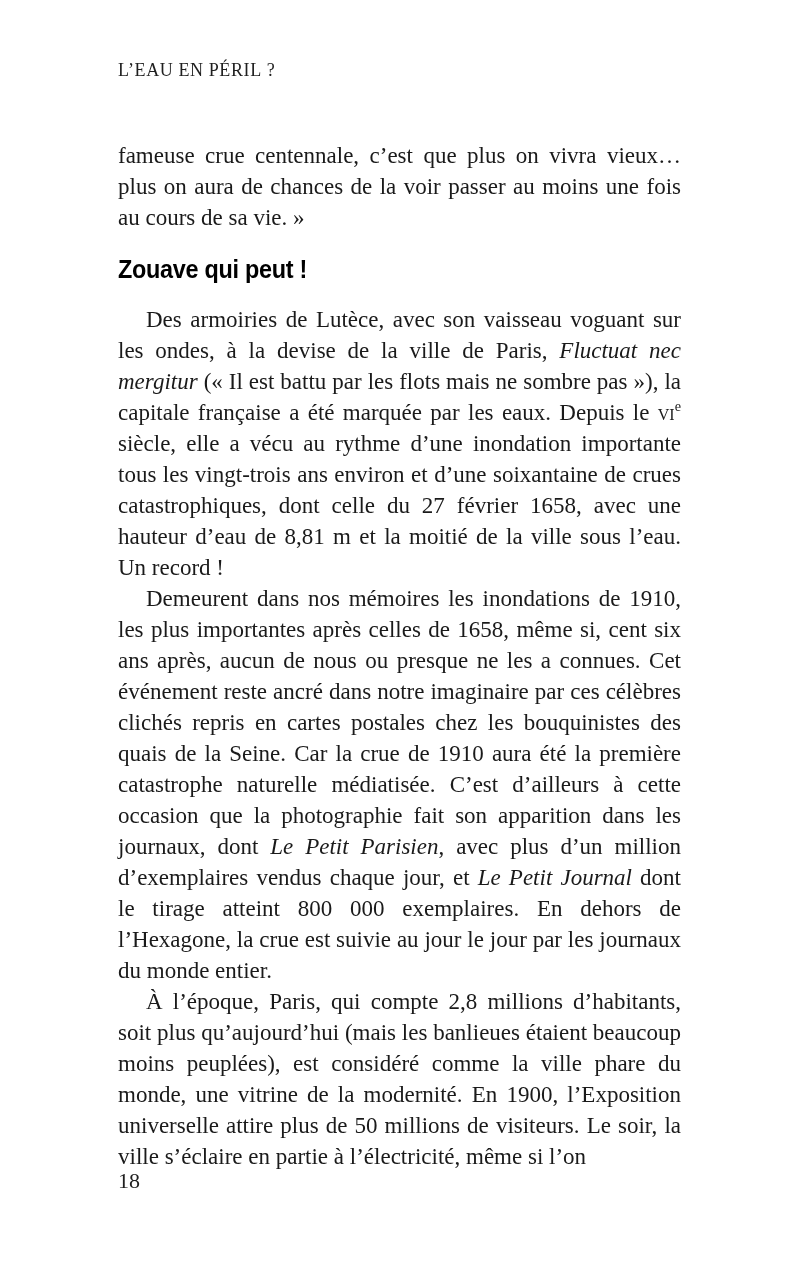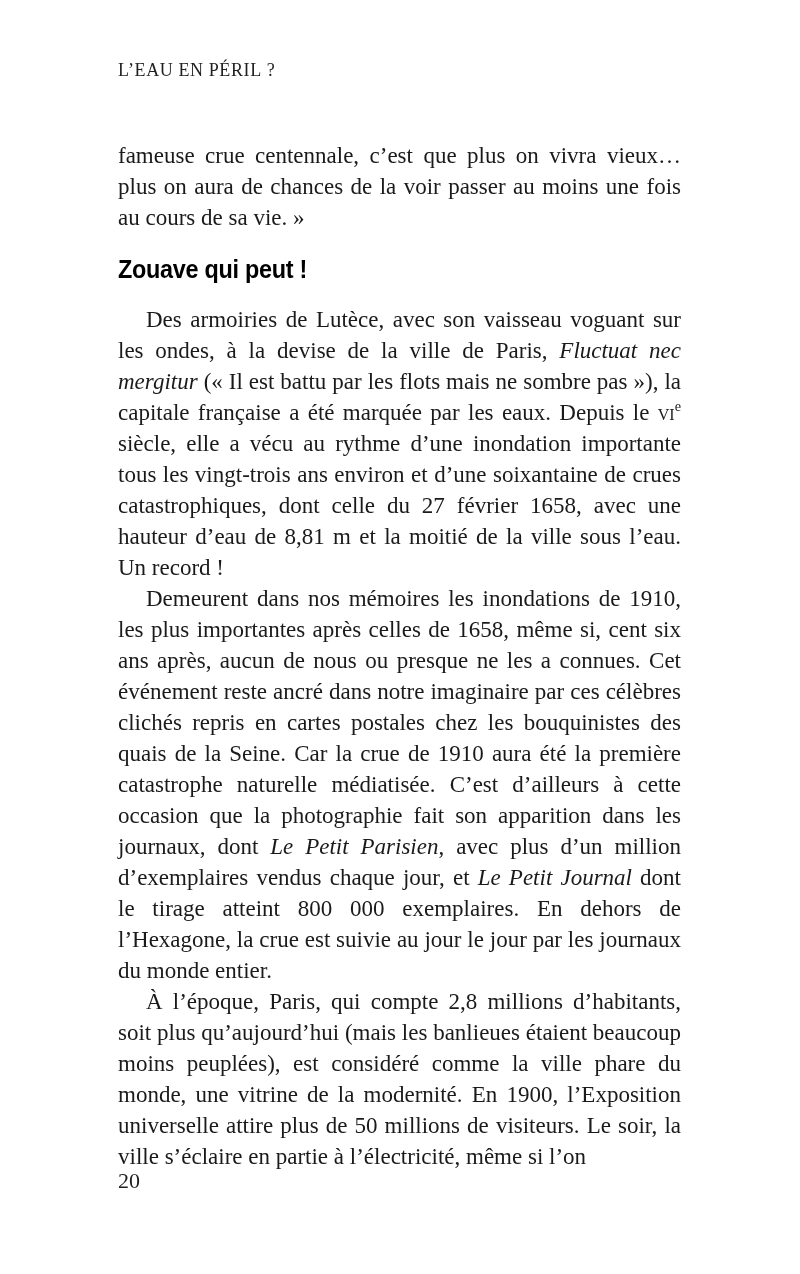--- a/index.html
+++ b/index.html
@@ -78,15 +78,15 @@
     <h2 class="section-heading">Zouave qui peut&nbsp;!</h2>
 
     <p class="para"><span>Des armoiries de Lutèce, avec son vaisseau voguant sur les ondes, à la devise de la ville de Paris, </span><span class="ital">Fluctuat nec mergitur</span><span> («&nbsp;Il est battu par les flots mais ne sombre pas&nbsp;»), la capitale française a été marquée par les eaux. Depuis le </span><span class="smallcaps">vi</span><sup class="ord">e</sup><span> siècle, elle a vécu au rythme d’une inondation impor­tante tous les vingt-trois ans environ et d’une soixantaine de crues catastrophiques, dont celle du 27 février 1658, avec une hauteur d’eau de 8,81&nbsp;m et la moitié de la ville sous l’eau. Un record&nbsp;!</span></p>
 
     <p class="para"><span>Demeurent dans nos mémoires les inondations de 1910, les plus importantes après celles de 1658, même si, cent six ans après, aucun de nous ou presque ne les a connues. Cet événement reste ancré dans notre imagi­naire par ces célèbres clichés repris en cartes postales chez les bouquinistes des quais de la Seine. Car la crue de 1910 aura été la première catastrophe naturelle médiatisée. C’est d’ailleurs à cette occasion que la photographie fait son apparition dans les journaux, dont </span><span class="ital">Le Petit Parisien</span><span>, avec plus d’un million d’exemplaires vendus chaque jour, et </span><span class="ital">Le Petit Journal</span><span> dont le tirage atteint 800&nbsp;000 exemplai­res. En dehors de l’Hexagone, la crue est suivie au jour le jour par les journaux du monde entier.</span></p>
 
     <p class="para"><span>À l’époque, Paris, qui compte 2,8 millions d’habitants, soit plus qu’aujourd’hui (mais les banlieues étaient beau­coup moins peuplées), est considéré comme la ville phare du monde, une vitrine de la modernité. En 1900, l’Expo­sition universelle attire plus de 50 millions de visiteurs. Le soir, la ville s’éclaire en partie à l’électricité, même si l’on</span></p>
 
   </div>
 
-  <div class="page-footer"><span>20</span></div>
+  <div class="page-footer"><span>18</span></div>
 
 </div>
 
 </body></html>

